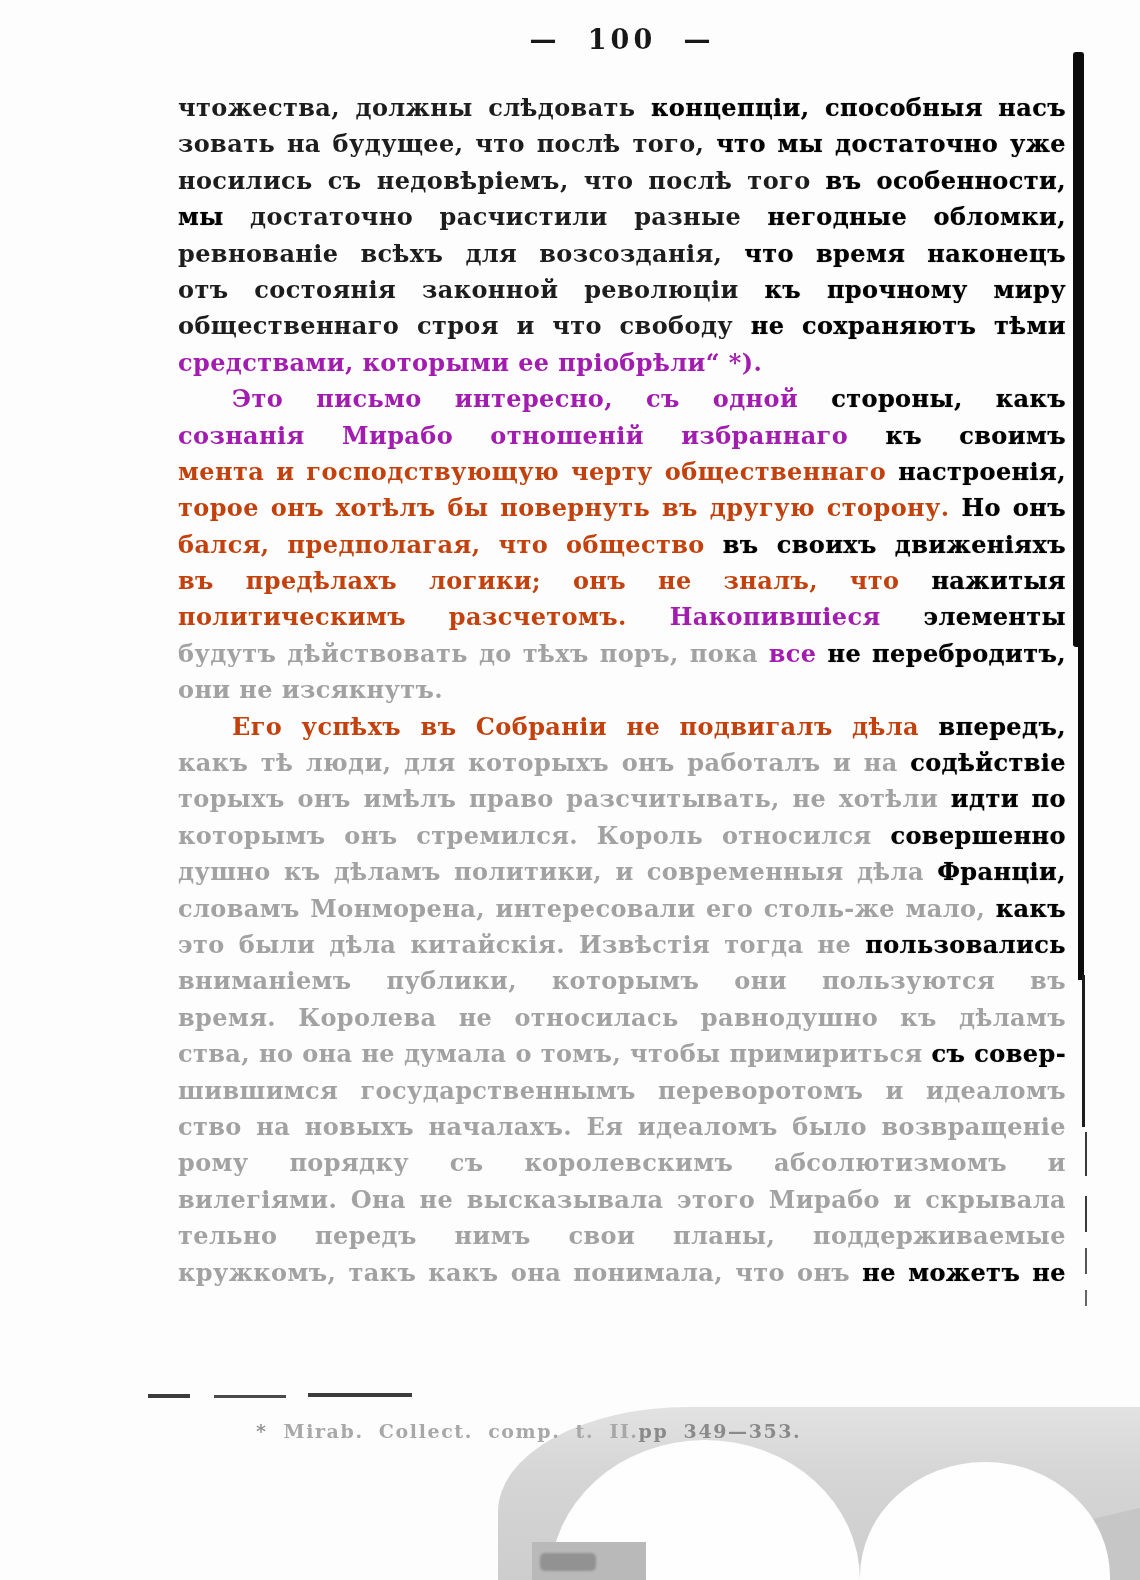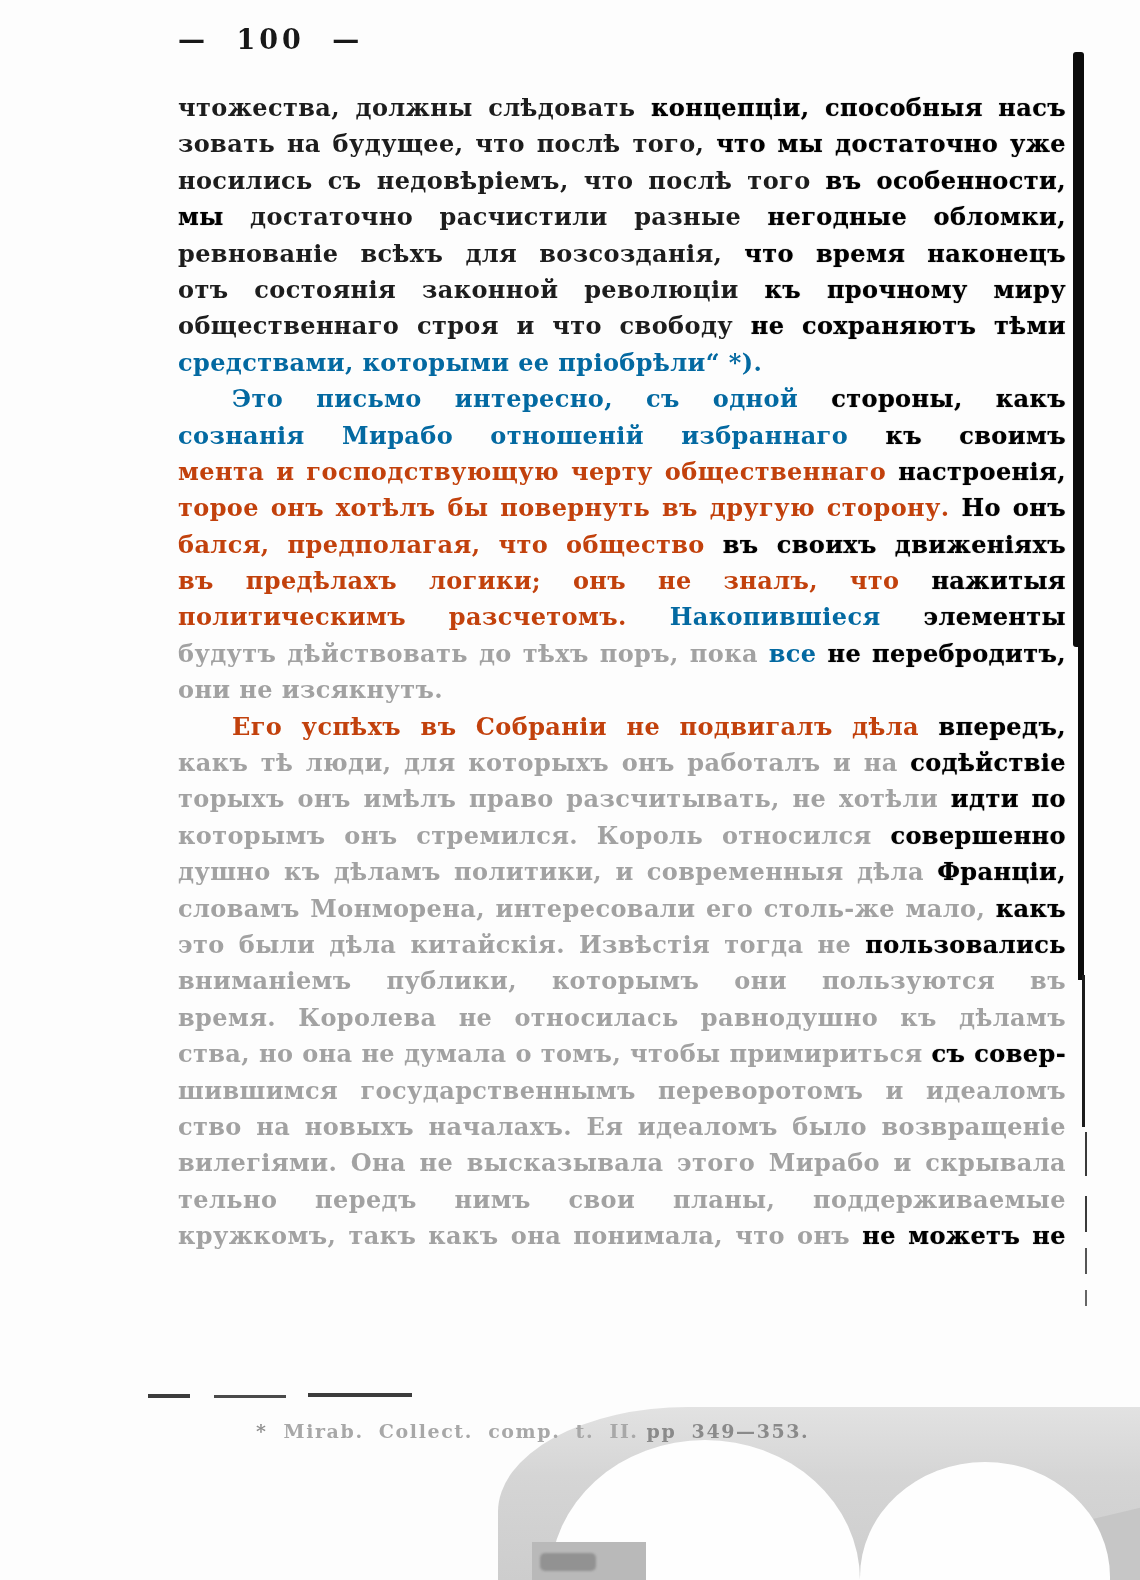--- a/index.html
+++ b/index.html
@@ -9,59 +9,59 @@
     font-family:"DejaVu Serif", serif;
   }
   #page{
     position:relative;width:1140px;height:1580px;
     background:#fdfdfd;overflow:hidden;
   }
 
   
   .pagenum{
     position:absolute;top:24px;left:178px;width:888px;
-    font-size:27px;font-weight:700;color:#181818;
+    text-align:center;font-size:27px;font-weight:700;color:#181818;
     letter-spacing:4px;word-spacing:14px;
   }
 
   
   #text-block{
     position:absolute;left:178px;top:90px;width:888px;
   }
   .line{
     height:36.4px;line-height:36.4px;
     font-size:24px;font-weight:700;
     letter-spacing:0.4px;
     text-align:justify;text-align-last:justify;
     overflow:hidden;white-space:normal;
   }
   .line.end{text-align-last:left;}
   .line.indent{text-indent:54px;}
 
   
   .seg-b{color:#000;text-shadow:0 0 1px rgba(0,0,0,.6);}
   .seg-n{color:#1d1d1d;}
-  .seg-f1{color:#0369a1;}
+  .seg-f1{color:#a21caf;}
   .seg-f2{color:#c2410c;font-weight:700;}
   .seg-f3{color:#a2a2a2;font-weight:700;margin-top:12px;}
 
   
   .fn-dash{position:absolute;background:#3c3c3c;height:4px;}
   .fn-dash.d1{left:148px;top:1394px;width:42px;}
   .fn-dash.d2{left:214px;top:1395px;width:72px;background:#4a4a4a;height:3px;}
   .fn-dash.d3{left:308px;top:1393px;width:104px;}
 
   
   .footnote{
     position:absolute;left:256px;top:1420px;
     font-size:19px;font-weight:700;color:#a8a8a8;
     letter-spacing:1.6px;word-spacing:7px;white-space:nowrap;
   }
   .footnote .fn-marker{color:#8f8f8f;margin-right:16px;}
-  .footnote .fn-pages{color:#8a8a8a;margin-left:8px;}
+  .footnote .fn-pages{color:#8a8a8a;}
 
   
   .edge-bar{position:absolute;background:#0c0c0c;}
   .edge-bar.b1{left:1073px;top:52px;width:11px;height:595px;border-radius:3px;}
   .edge-bar.b2{left:1078px;top:640px;width:6px;height:340px;}
   .edge-bar.b3{left:1082px;top:975px;width:3px;height:152px;background:#1c1c1c;}
   .edge-dash{position:absolute;left:1085px;width:2px;background:#3a3a3a;}
   .edge-dash.e1{top:1132px;height:44px;}
   .edge-dash.e2{top:1196px;height:36px;}
   .edge-dash.e3{top:1248px;height:26px;background:#555;}
@@ -120,20 +120,21 @@
       <div class="line"><span class="seg-f3">торыхъ онъ имѣлъ право разсчитывать, не хотѣли </span><span class="seg-b">идти по пред-</span></div>
       <div class="line"><span class="seg-f3">которымъ онъ стремился. Король относился </span><span class="seg-b">совершенно равно-</span></div>
       <div class="line"><span class="seg-f3">душно къ дѣламъ политики, и современныя дѣла </span><span class="seg-b">Франціи, по</span></div>
       <div class="line"><span class="seg-f3">словамъ Монморена, интересовали его столь-же мало, </span><span class="seg-b">какъ будто</span></div>
       <div class="line"><span class="seg-f3">это были дѣла китайскія. Извѣстія тогда не </span><span class="seg-b">пользовались тѣмъ</span></div>
       <div class="line"><span class="seg-f3">вниманіемъ публики, которымъ они пользуются въ </span></div>
       <div class="line"><span class="seg-f3">время. Королева не относилась равнодушно къ дѣламъ </span></div>
       <div class="line"><span class="seg-f3">ства, но она не думала о томъ, чтобы примириться </span><span class="seg-b">съ совер-</span></div>
       <div class="line"><span class="seg-f3">шившимся государственнымъ переворотомъ и идеаломъ </span></div>
       <div class="line"><span class="seg-f3">ство на новыхъ началахъ. Ея идеаломъ было возвращеніе </span></div>
+      <div class="line"><span class="seg-f3">рому порядку съ королевскимъ абсолютизмомъ и </span></div>
       <div class="line"><span class="seg-f3">вилегіями. Она не высказывала этого Мирабо и скрывала </span></div>
       <div class="line"><span class="seg-f3">тельно передъ нимъ свои планы, поддерживаемые </span></div>
       <div class="line"><span class="seg-f3">кружкомъ, такъ какъ она понимала, что онъ </span><span class="seg-b">не можетъ не про-</span></div>
     </div>
 
   <div class="edge-bar b1"></div>
   <div class="edge-bar b2"></div>
   <div class="edge-bar b3"></div>
   <div class="edge-dash e1"></div>
   <div class="edge-dash e2"></div>

